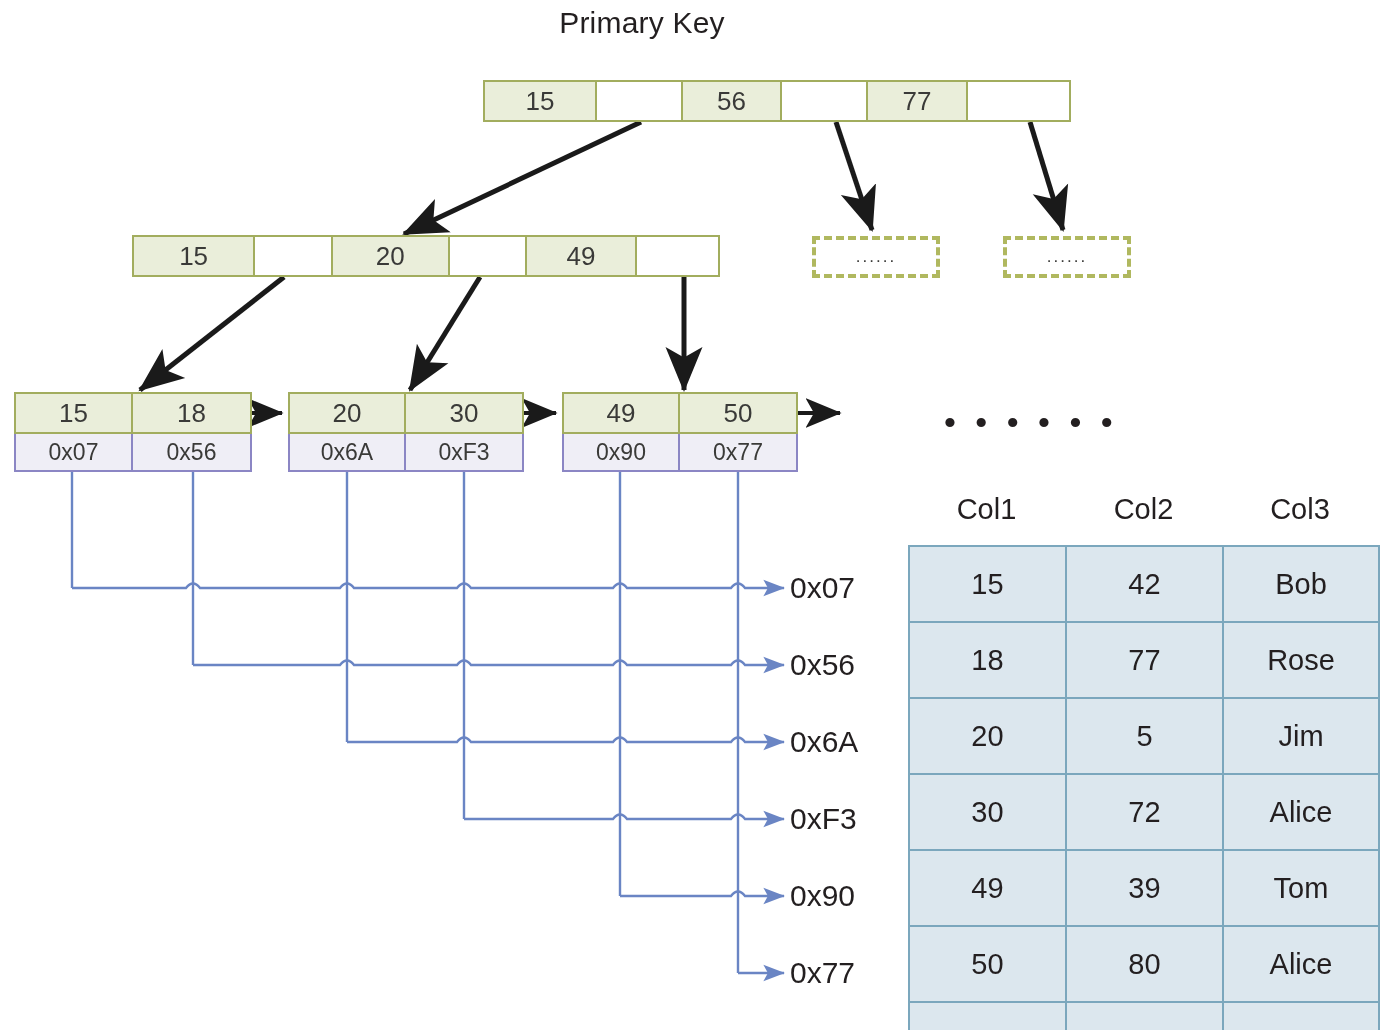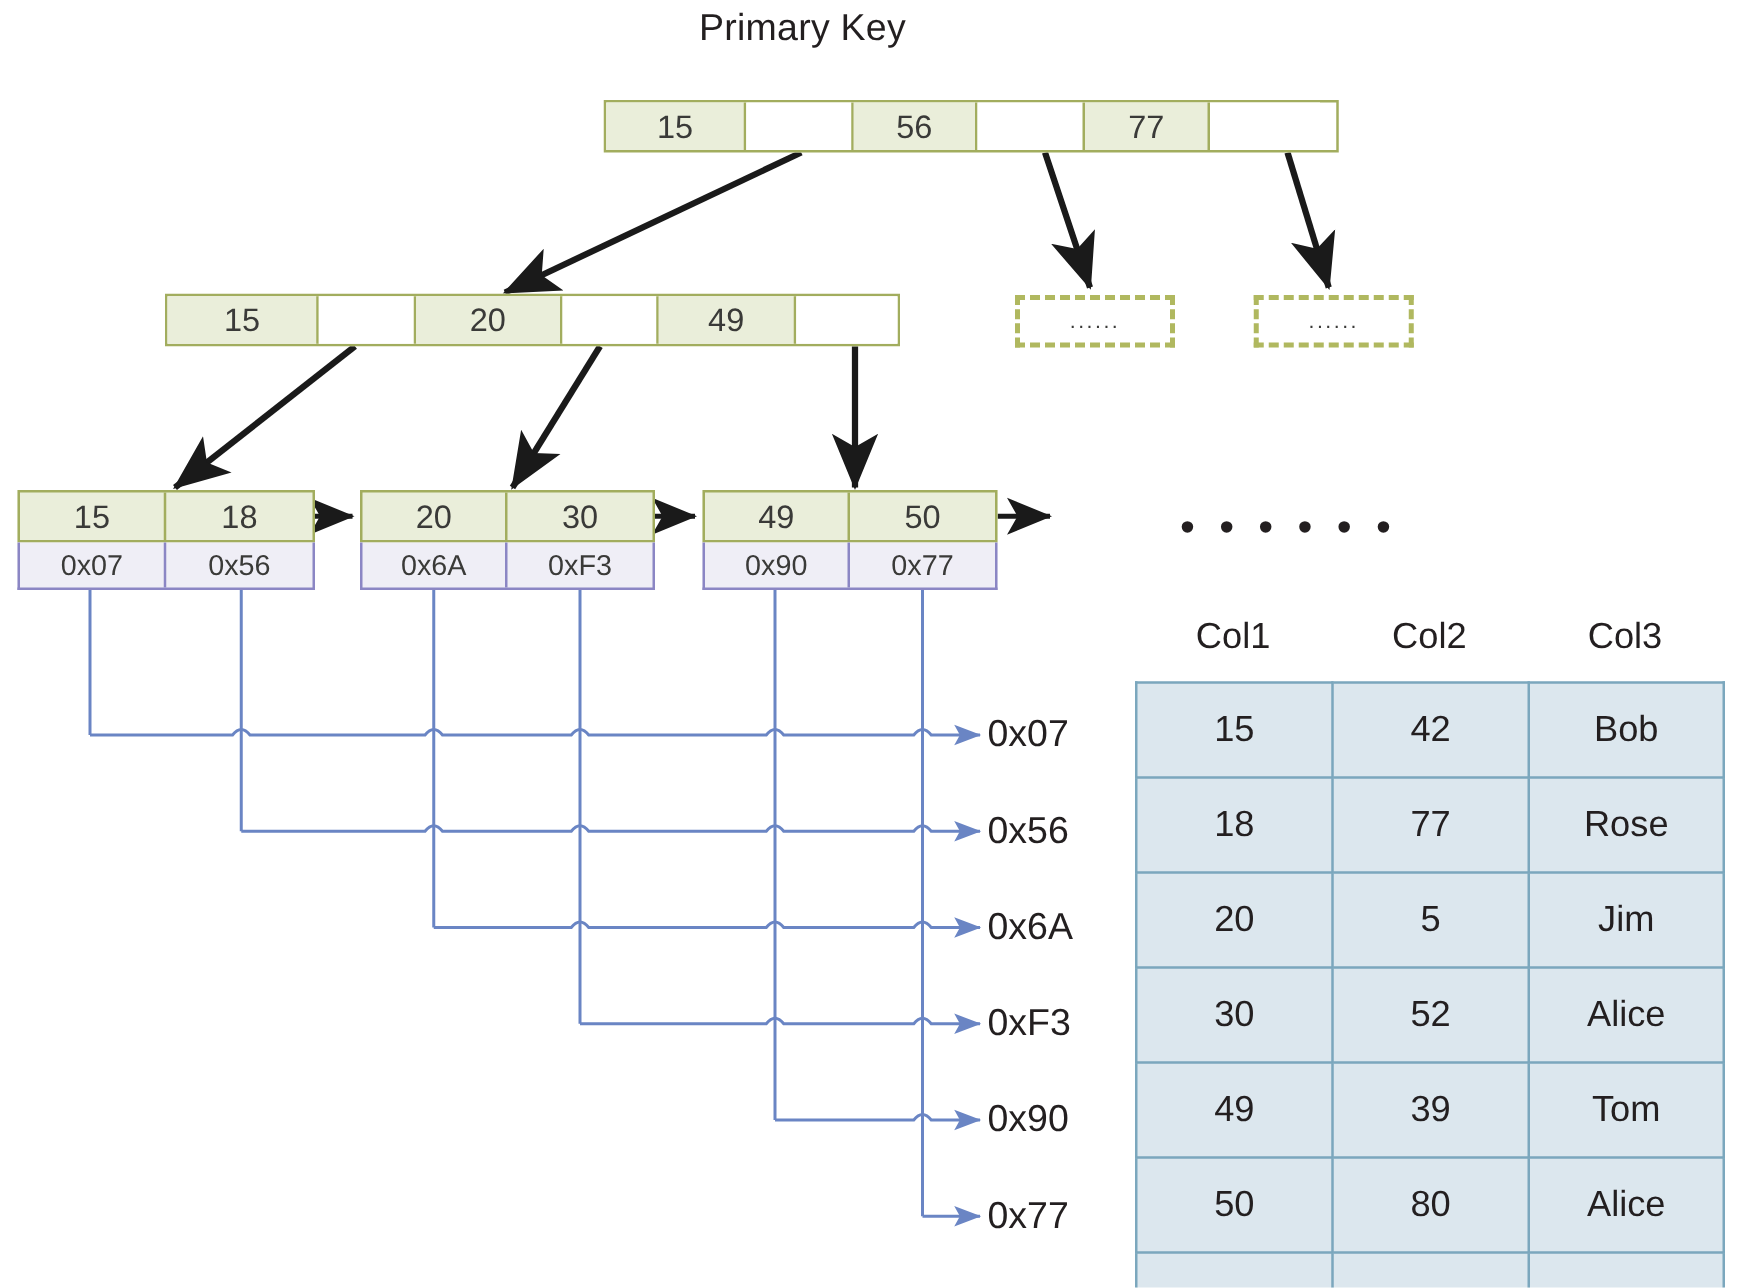--- a/index.html
+++ b/index.html
@@ -318,21 +318,21 @@
         <td>77</td>
         <td>Rose</td>
       </tr>
       <tr>
         <td>20</td>
         <td>5</td>
         <td>Jim</td>
       </tr>
       <tr>
         <td>30</td>
-        <td>52</td>
+        <td>72</td>
         <td>Alice</td>
       </tr>
       <tr>
         <td>49</td>
         <td>39</td>
         <td>Tom</td>
       </tr>
       <tr>
         <td>50</td>
         <td>80</td>

